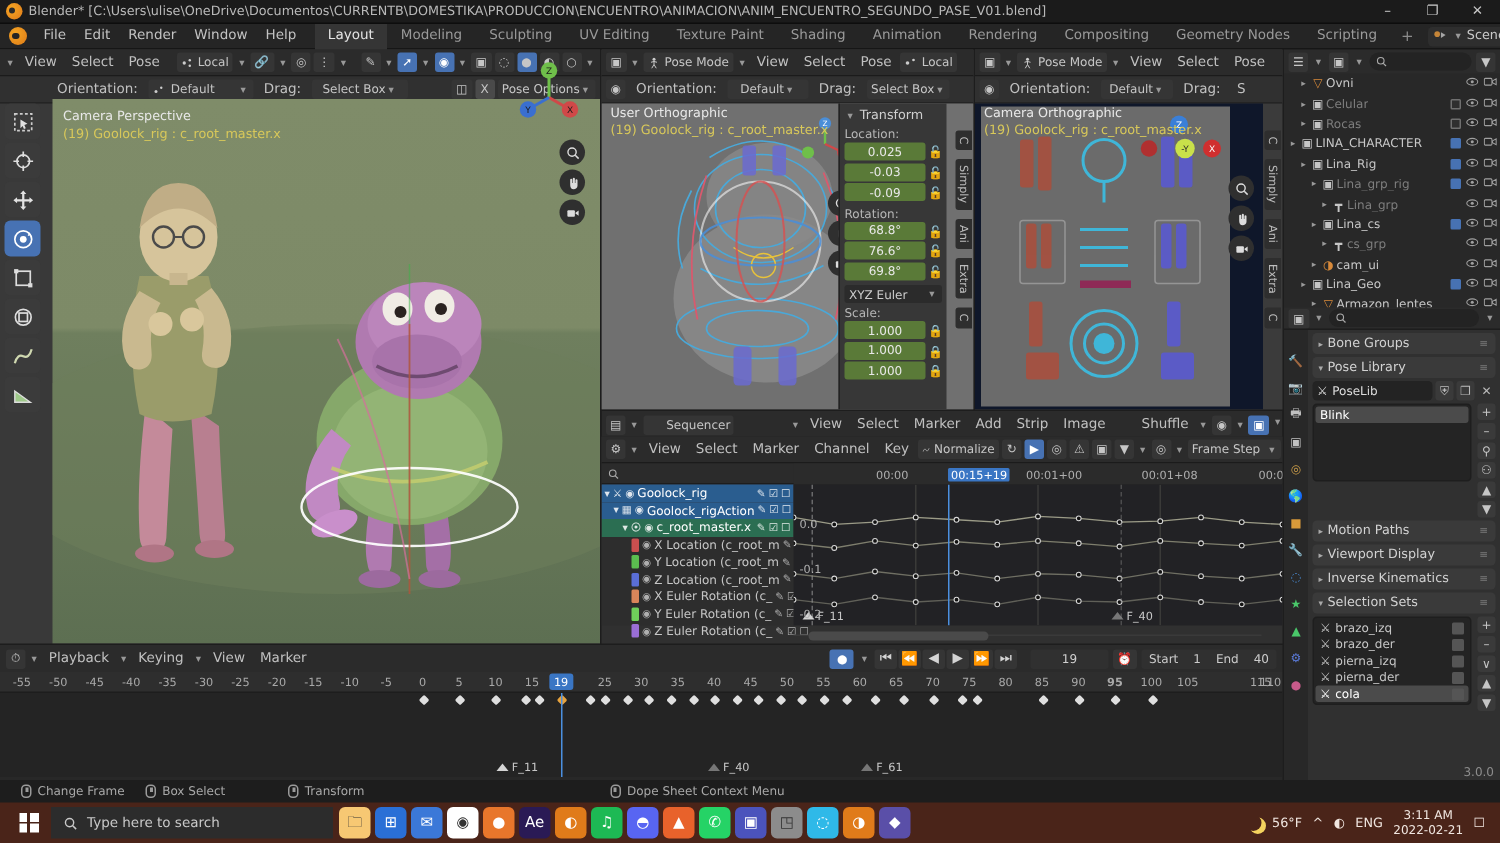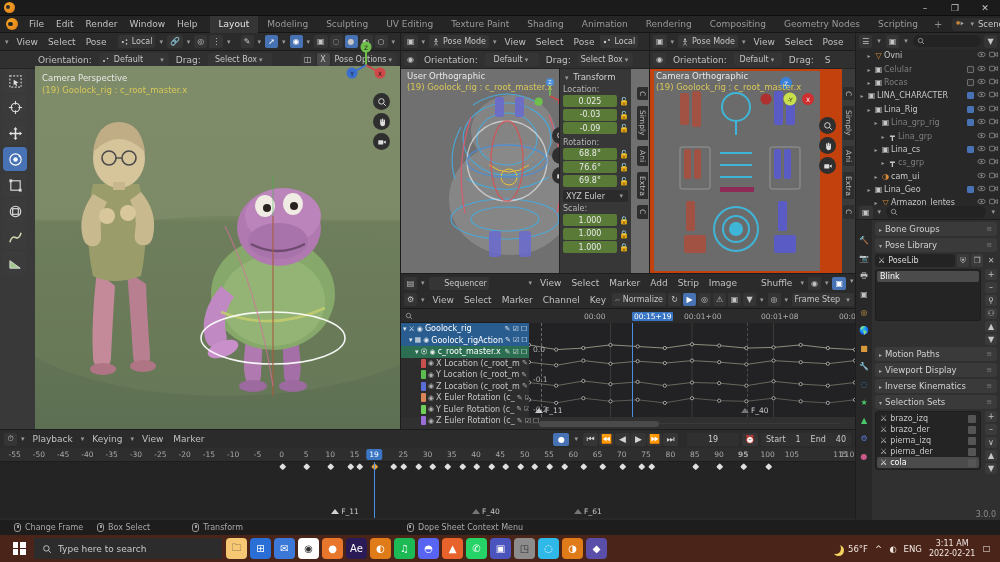--- a/index.html
+++ b/index.html
@@ -136,21 +136,21 @@
     display: flex; flex-direction: column; align-items: center; gap: 6px;
     padding-top: 18px; z-index: 9;
   }
   .vtab {
     writing-mode: vertical-rl; font-size: 7.5px; color: #bdbdbd;
     background: #2e2e2e; border-radius: 2px 0 0 2px; padding: 4px 1px;
   }
 
   
   #vp3 { left: 650px; top: 33px; width: 205px; height: 240px; background: #3b3b3b; }
-  #vp3 .vp-canvas { position: absolute; left: 0; top: 36px; right: 13px; bottom: 0; background: #c2410c; }
+  #vp3 .vp-canvas { position: absolute; left: 0; top: 36px; right: 13px; bottom: 0; background: #0f172a; }
 
   
   #seqhdr { left: 401px; top: 274px; width: 454px; height: 17px; background: #2b2b2b; }
 
   
   #dope { left: 401px; top: 291px; width: 454px; height: 138px; background: #303030; }
   .ds-search {
     height: 14px; background: #2b2b2b; display: flex; align-items: center;
     padding: 0 4px; border-bottom: 1px solid #1d1d1d;
   }
@@ -279,20 +279,21 @@
   .tb-clock { text-align: center; line-height: 1.15; font-size: 8px; }
   .moon { width: 11px; height: 11px; border-radius: 50%; box-shadow: 3px 2px 0 0 #f4d35e; }
 </style>
 </head>
 <body>
 
 <div id="app">
 
   <div class="winbar">
     <div class="blender-logo"></div>
+    <div class="wintitle">Blender* [C:\Users\ulise\OneDrive\Documentos\CURRENTB\DOMESTIKA\PRODUCCION\ENCUENTRO\ANIMACION\ANIM_ENCUENTRO_SEGUNDO_PASE_V01.blend]</div>
     <div class="winctrls">
       <div>–</div>
       <div>❐</div>
       <div>✕</div>
     </div>
   </div>
 
   <div class="topbar">
     <div class="tb-logo"></div>
     <div id="menus" style="display:flex">

